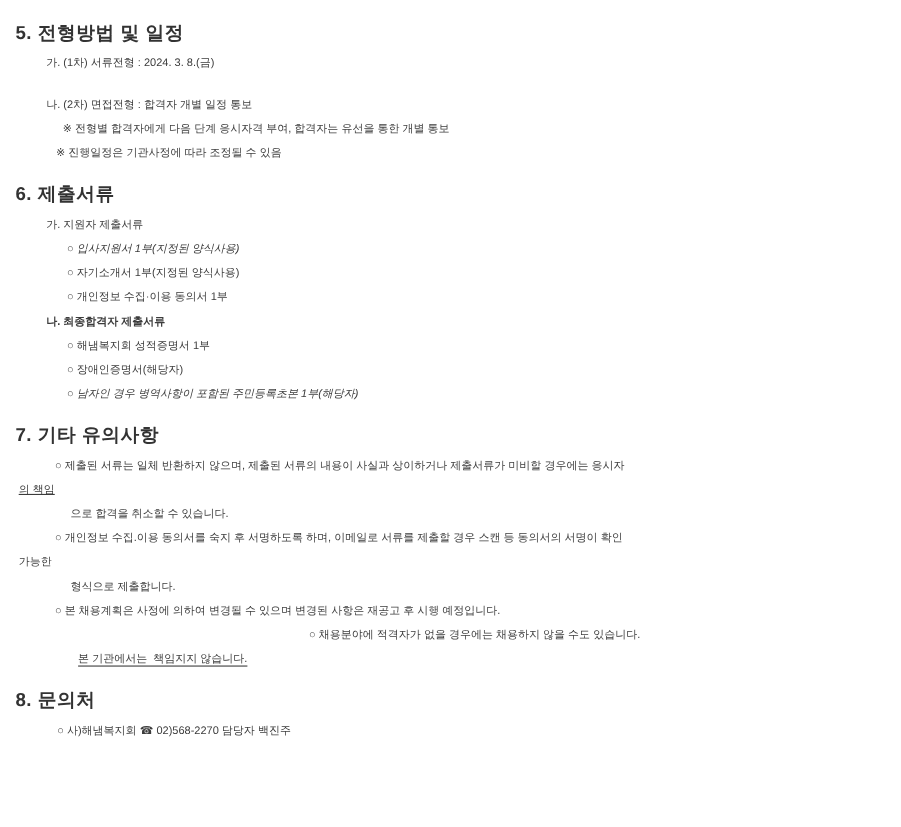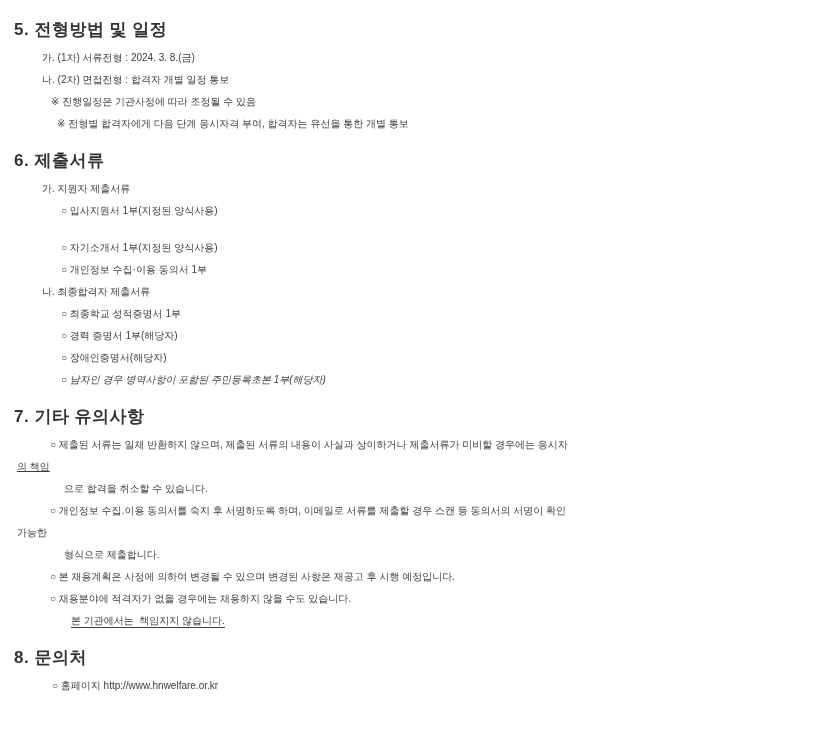--- a/index.html
+++ b/index.html
@@ -44,46 +44,45 @@
   }
 </style>
 </head>
 <body>
 
 <div class="page">
   <div id="sections">
       <div class="section">
         <div class="section-heading">5. 전형방법 및 일정</div>
         <div class="line" style="padding-left: 28px;"><span>가. (1차) 서류전형 : 2024. 3. 8.(금)</span></div>
-        <div class="line" style="padding-left: 28px;"><span>나. (2차) 면접전형 : 합격자 개별 일정 통보</span></div>
+        <div class="line" style="padding-left: 28px; margin-top: 16px;"><span>나. (2차) 면접전형 : 합격자 개별 일정 통보</span></div>
+        <div class="line" style="padding-left: 43px;"><span>※ 전형별 합격자에게 다음 단계 응시자격 부여, 합격자는 유선을 통한 개별 통보</span></div>
         <div class="line" style="padding-left: 37px;"><span>※ 진행일정은 기관사정에 따라 조정될 수 있음</span></div>
-        <div class="line" style="padding-left: 43px;"><span>※ 전형별 합격자에게 다음 단계 응시자격 부여, 합격자는 유선을 통한 개별 통보</span></div>
       </div>
       <div class="section">
         <div class="section-heading">6. 제출서류</div>
         <div class="line" style="padding-left: 28px;"><span>가. 지원자 제출서류</span></div>
-        <div class="line" style="padding-left: 47px;"><span>○ 입사지원서 1부(지정된 양식사용)</span></div>
-        <div class="line" style="padding-left: 47px; margin-top: 15px;"><span>○ 자기소개서 1부(지정된 양식사용)</span></div>
+        <div class="line" style="padding-left: 47px; font-style: italic;"><span>○ 입사지원서 1부(지정된 양식사용)</span></div>
+        <div class="line" style="padding-left: 47px;"><span>○ 자기소개서 1부(지정된 양식사용)</span></div>
         <div class="line" style="padding-left: 47px;"><span>○ 개인정보 수집·이용 동의서 1부</span></div>
-        <div class="line" style="padding-left: 28px;"><span>나. 최종합격자 제출서류</span></div>
-        <div class="line" style="padding-left: 47px;"><span>○ 최종학교 성적증명서 1부</span></div>
-        <div class="line" style="padding-left: 47px;"><span>○ 경력 증명서 1부(해당자)</span></div>
+        <div class="line" style="padding-left: 28px; font-weight: bold;"><span>나. 최종합격자 제출서류</span></div>
+        <div class="line" style="padding-left: 47px;"><span>○ 해냄복지회 성적증명서 1부</span></div>
         <div class="line" style="padding-left: 47px;"><span>○ 장애인증명서(해당자)</span></div>
         <div class="line" style="padding-left: 47px; font-style: italic;"><span>○ 남자인 경우 병역사항이 포함된 주민등록초본 1부(해당자)</span></div>
       </div>
       <div class="section">
         <div class="section-heading">7. 기타 유의사항</div>
         <div class="line" style="padding-left: 36px;"><span>○ 제출된 서류는 일체 반환하지 않으며, 제출된 서류의 내용이 사실과 상이하거나 제출서류가 미비할 경우에는 응시자</span></div>
         <div class="line" style="padding-left: 3px; text-decoration: underline;"><span>의 책임</span></div>
         <div class="line" style="padding-left: 50px;"><span>으로 합격을 취소할 수 있습니다.</span></div>
         <div class="line" style="padding-left: 36px;"><span>○ 개인정보 수집.이용 동의서를 숙지 후 서명하도록 하며, 이메일로 서류를 제출할 경우 스캔 등 동의서의 서명이 확인</span></div>
         <div class="line" style="padding-left: 3px;"><span>가능한</span></div>
         <div class="line" style="padding-left: 50px;"><span>형식으로 제출합니다.</span></div>
         <div class="line" style="padding-left: 36px;"><span>○ 본 채용계획은 사정에 의하여 변경될 수 있으며 변경된 사항은 재공고 후 시행 예정입니다.</span></div>
-        <div class="line" style="padding-left: 36px;"><span>○ 채용분야에 적격자가 없을 경우에는 채용하지 않을 수도 있습니다.</span></div>
+        <div class="line" style="padding-left: 36px; text-align: center;"><span>○ 채용분야에 적격자가 없을 경우에는 채용하지 않을 수도 있습니다.</span></div>
         <div class="line" style="padding-left: 57px;"><span class="underline">본 기관에서는  책임지지 않습니다.</span></div>
       </div>
       <div class="section">
         <div class="section-heading">8. 문의처</div>
-        <div class="line" style="padding-left: 38px;"><span>○ 홈페이지 http://www.hnwelfare.or.kr</span></div>
+        <div class="line" style="padding-left: 38px;"><span>○ 사)해냄복지회 </span><span>☎</span><span> 02)568-2270 담당자 백진주</span></div>
       </div>
     </div>
 </div>
 
 </body></html>

